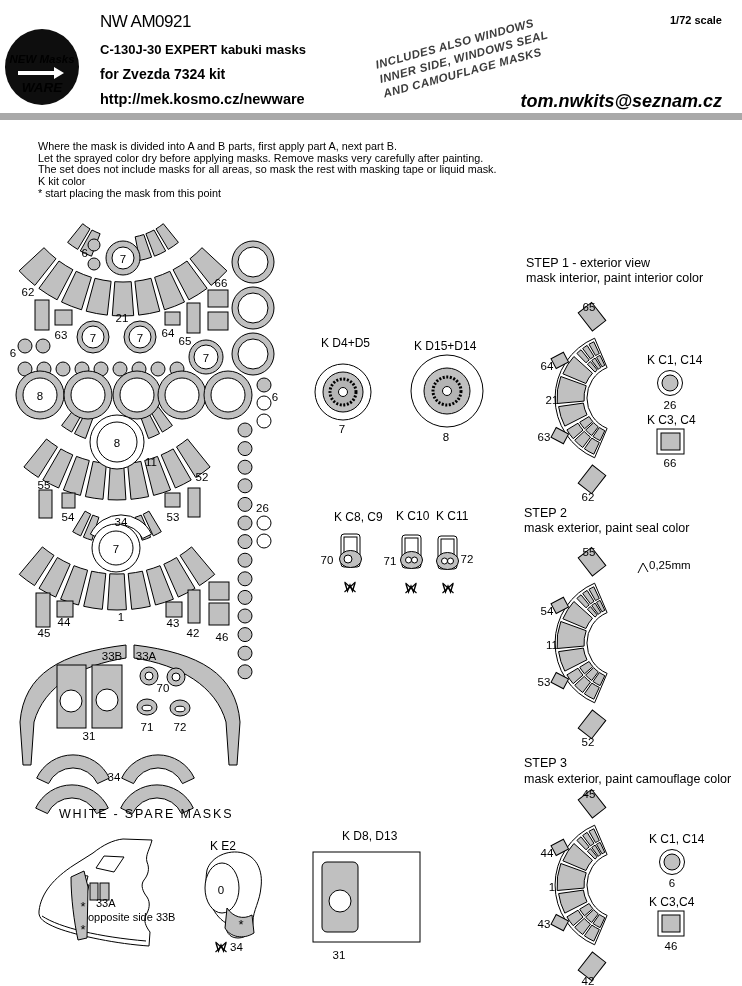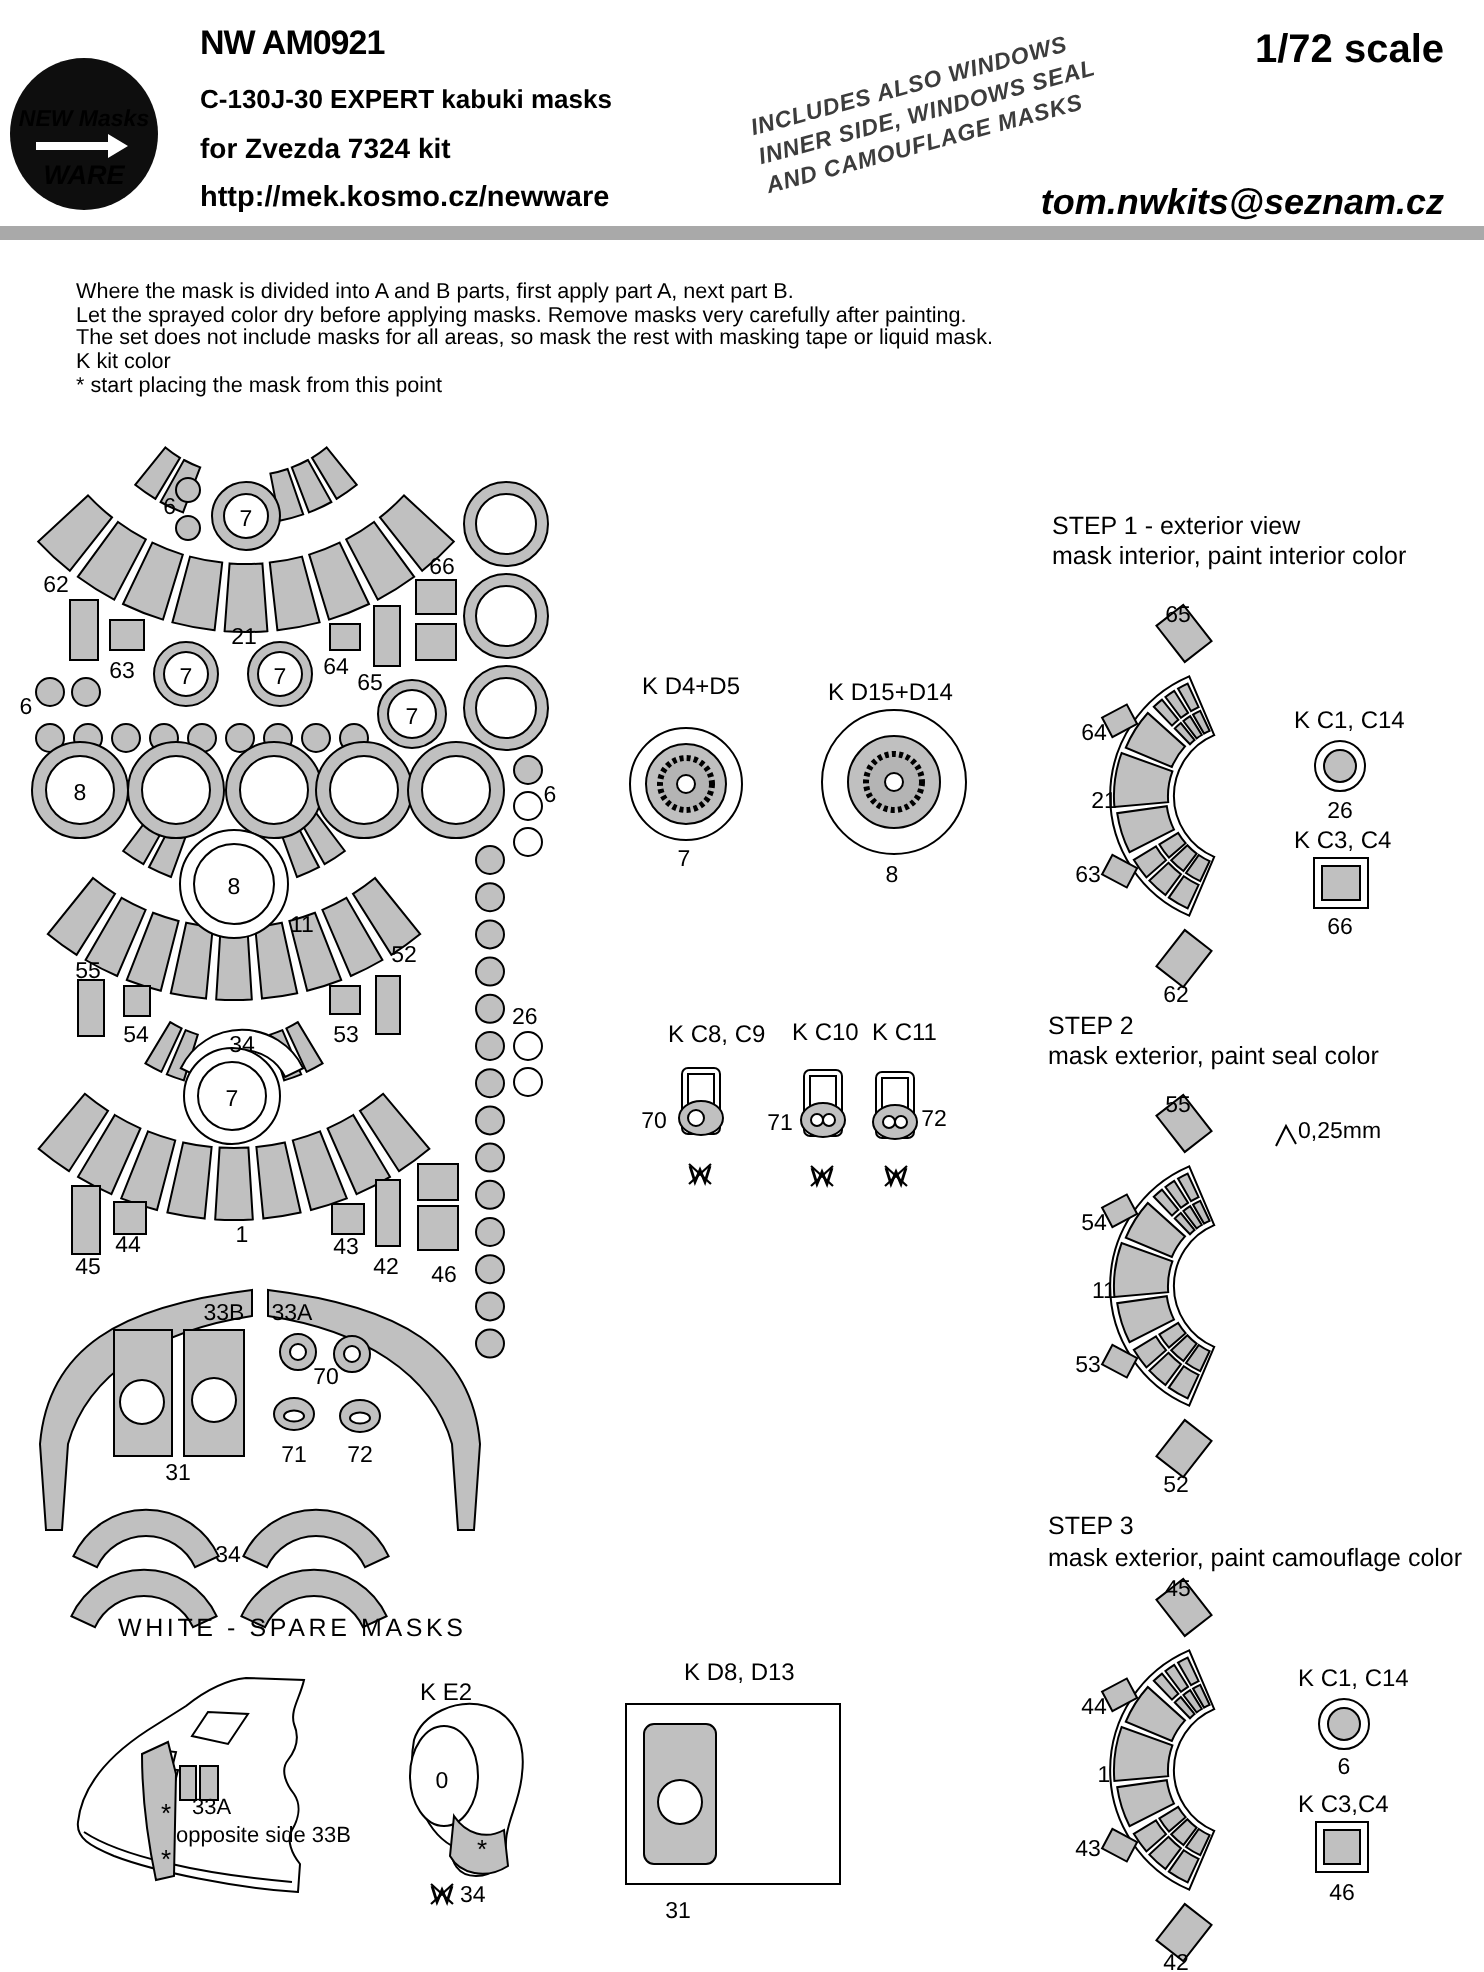--- a/index.html
+++ b/index.html
@@ -1,24 +1,24 @@
 <!DOCTYPE html>
 <html><head>
 <meta charset="utf-8">
 <style>
   html,body{margin:0;padding:0;}
   body{width:742px;height:986px;background:#fff;position:relative;overflow:hidden;
        font-family:"Liberation Sans",sans-serif;color:#000;}
   .abs{position:absolute;}
   
-  #hdr-catalog{left:100px;top:12px;font-size:17px;font-weight:bold;letter-spacing:-0.5px;}
+  #hdr-catalog{left:100px;top:12px;font-size:17px;font-weight:normal;letter-spacing:-0.5px;}
   #hdr-product{left:100px;top:42px;font-size:13px;font-weight:bold;}
   #hdr-kit{left:100px;top:66px;font-size:14px;font-weight:bold;}
   #hdr-url{left:100px;top:91px;font-size:14.5px;font-weight:bold;}
-  #hdr-scale{right:20px;top:14px;font-size:20px;font-weight:bold;}
+  #hdr-scale{right:20px;top:14px;font-size:11px;font-weight:bold;}
   #hdr-email{right:20px;top:91px;font-size:18px;font-weight:bold;font-style:italic;}
   #hdr-note{left:374px;top:58px;width:200px;font-size:11.5px;font-weight:bold;font-style:italic;
             color:#3c3c3c;line-height:1.3;letter-spacing:0.4px;transform:rotate(-15deg);
             transform-origin:0 0;white-space:nowrap;}
   #divider{left:0;top:113px;width:742px;height:7px;background:#a9a9a9;}
   
   #important{left:38px;top:141px;width:480px;font-size:10.8px;line-height:11.7px;}
   #important .hd{font-size:11.5px;font-weight:bold;margin-bottom:2px;}
   #important .ln{white-space:nowrap;}
   .nwinline{vertical-align:-2px;margin-left:2px;}

